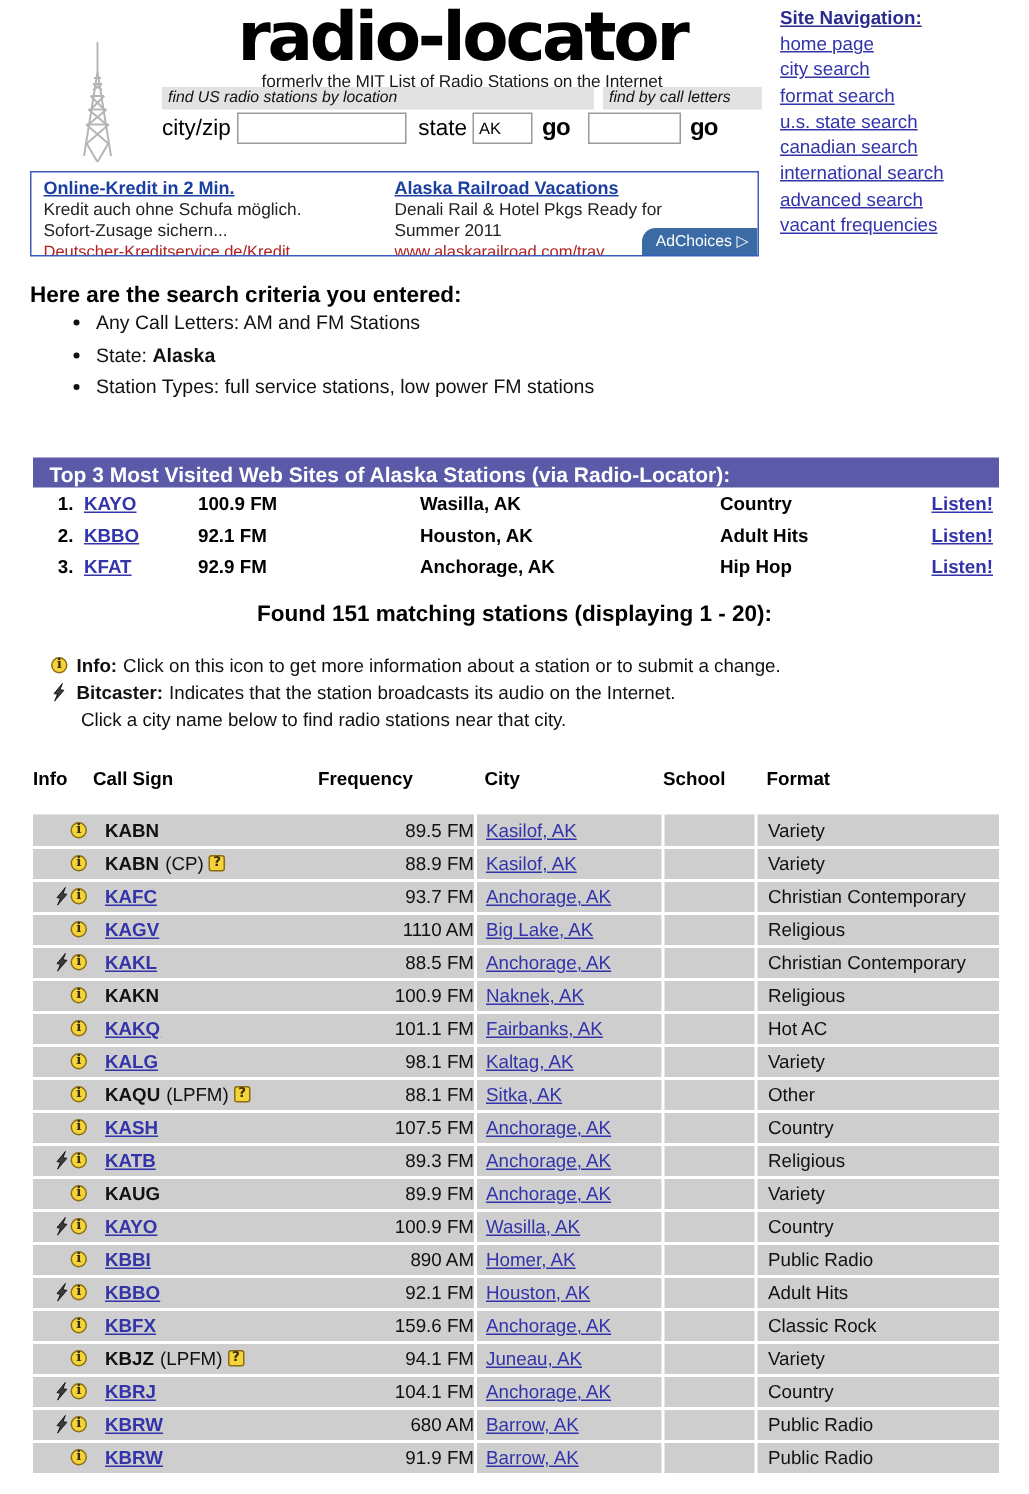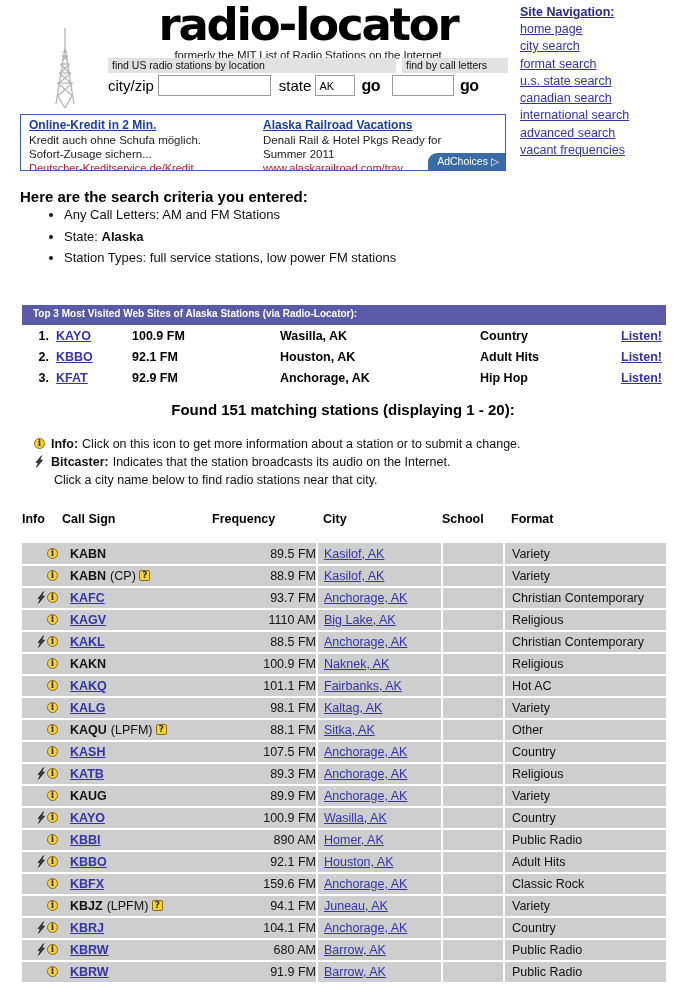--- a/index.html
+++ b/index.html
@@ -20,21 +20,21 @@
     font-family: "DejaVu Sans", sans-serif;
     font-weight: bold; font-size: 45px; line-height: 46px;
     letter-spacing: -2.2px; color: #000;
   }
   .brand-sub { font-size: 11.5px; color: #1a1a1a; margin-top: 1px; letter-spacing: -0.1px; }
 
   .searchbars { position: absolute; left: 108px; top: 58px; width: 420px; }
   .bar-labels { display: flex; align-items: flex-start; }
   .bar-label {
     background: #e2e2e2; color: #111; font-size: 10.5px;
-    padding: 1px 4px 2px 4px; height: 15px; line-height: 13px; white-space: nowrap;
+    padding: 1px 4px 2px 4px; height: 15px; line-height: 13px; white-space: nowrap; font-style: italic;
   }
   .bar-label.loc { width: 288px; }
   .bar-label.call { width: 106px; margin-left: 6px; text-align: left; }
   .bar-fields { display: flex; align-items: center; margin-top: 2px; }
   .fld-text { font-size: 15px; color: #000; margin-right: 4px; }
   .inp {
     border: 1px solid #9a9a9a; background: #fff; height: 21px;
     font-family: Liberation Sans, sans-serif; font-size: 11px;
     padding: 0 3px; color: #000; outline: none;
   }
@@ -67,21 +67,21 @@
 
   
   .crit-title { position: absolute; left: 20px; top: 188px; font-size: 15px; font-weight: bold; color: #000; }
   .crit { position: absolute; left: 44px; top: 204px; width: 520px; }
   .crit li { font-size: 13px; color: #111; line-height: 21.5px; }
   .crit ul { margin: 0; padding-left: 20px; }
 
   
   .top3 { position: absolute; left: 22px; top: 305px; width: 644px; }
   .top3-head {
-    background: #5a5aa8; color: #fff; font-weight: bold; font-size: 10px;
+    background: #5a5aa8; color: #fff; font-weight: bold; font-size: 14px;
     padding: 3px 0 3px 11px; height: 20px;
   }
   .top3 table { width: 100%; border-collapse: collapse; }
   .top3 td { font-size: 12.5px; font-weight: bold; color: #000; padding: 2px 0; height: 21px; }
   .t3-rank { width: 34px; text-align: right; padding-right: 7px !important; }
   .t3-call { width: 76px; }
   .t3-call a { color: #3333aa; text-decoration: underline; }
   .t3-freq { width: 148px; }
   .t3-city { width: 200px; }
   .t3-fmt { width: 140px; }

